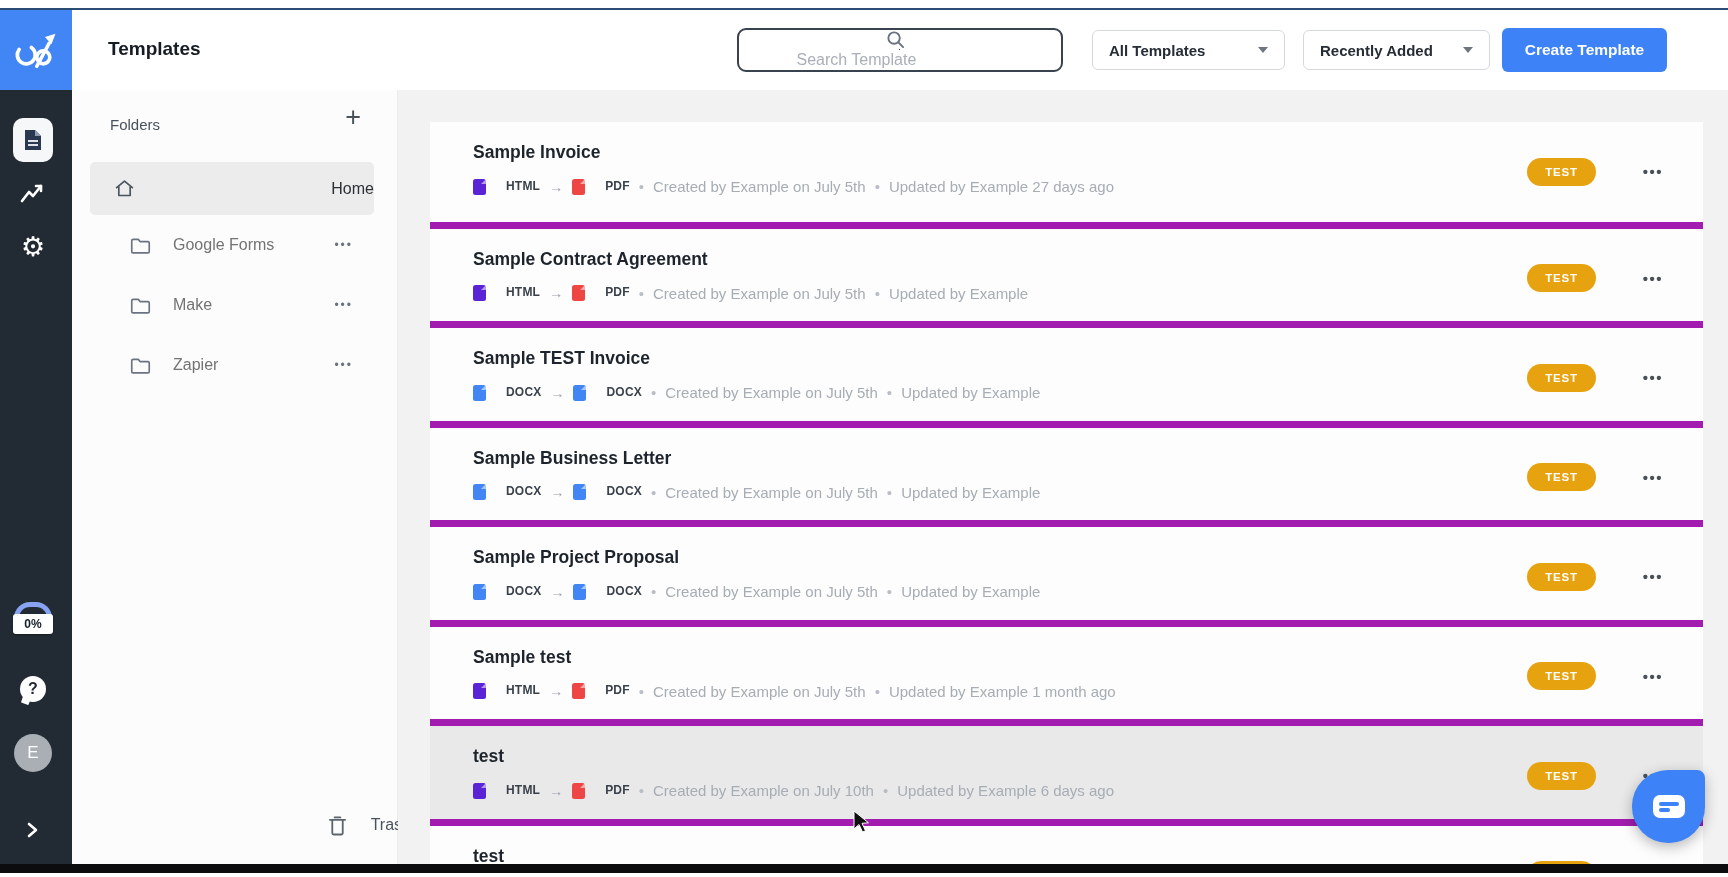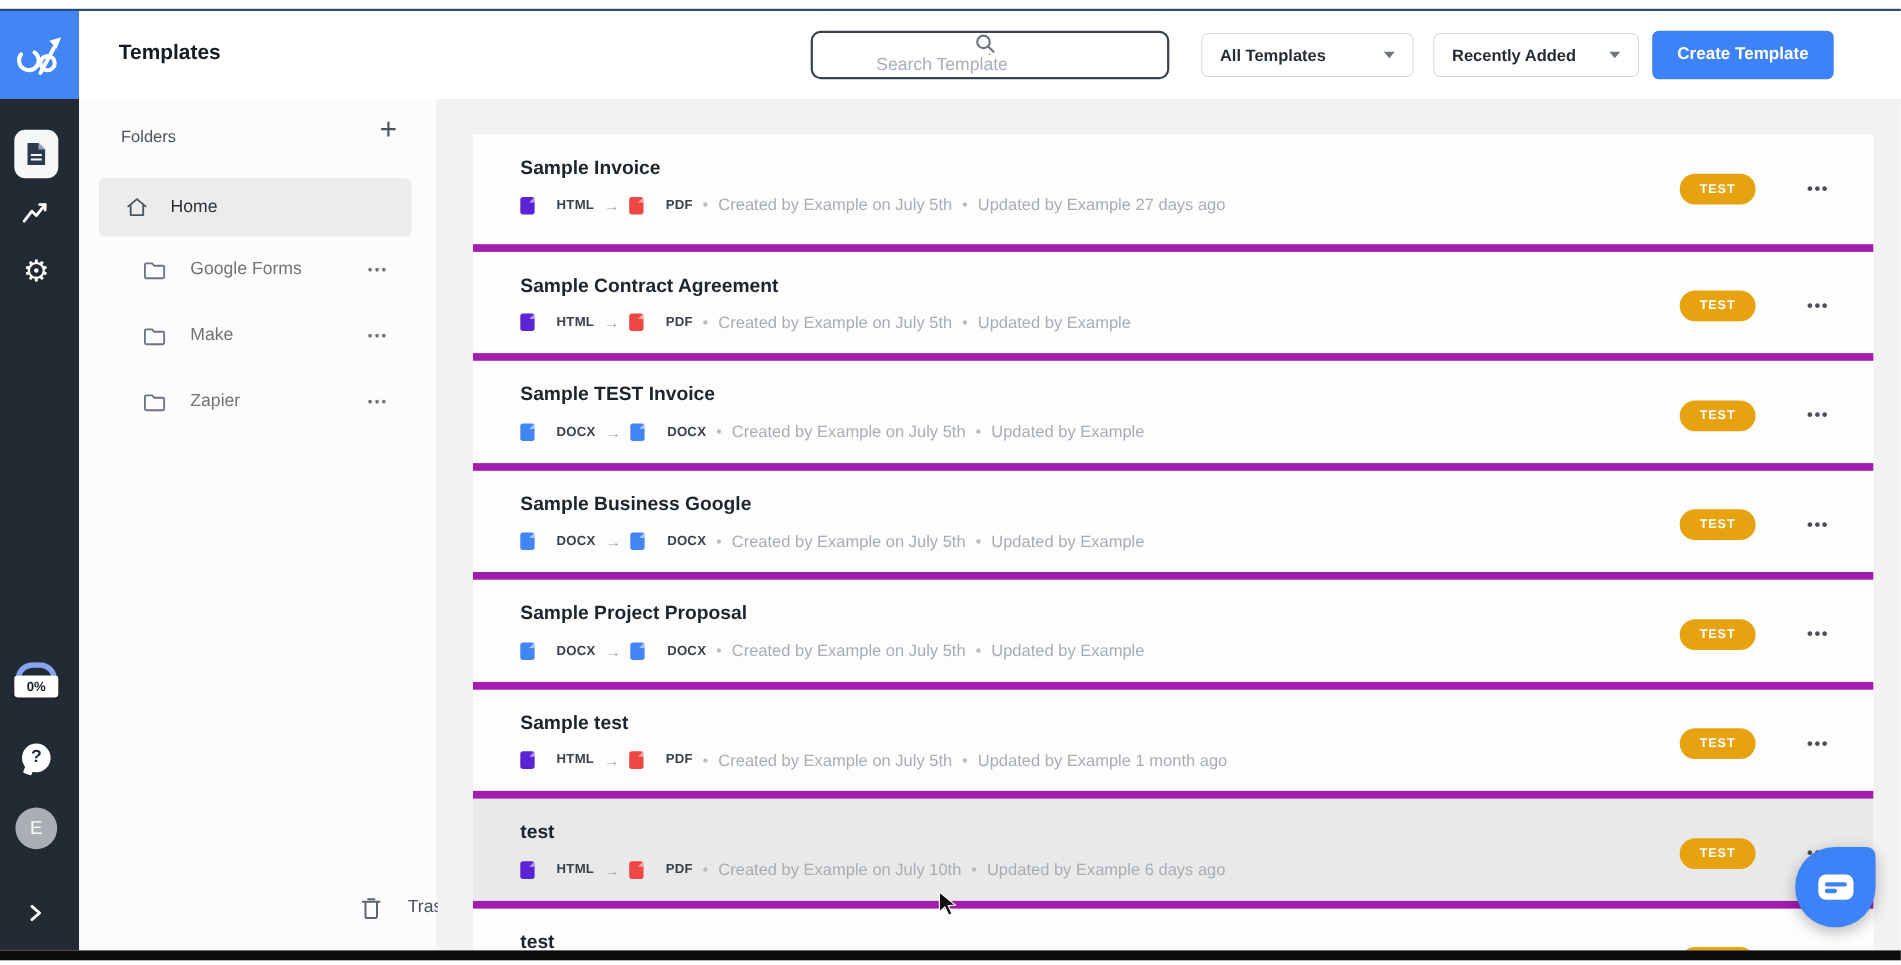--- a/index.html
+++ b/index.html
@@ -43,21 +43,21 @@
   .help::after{content:"";position:absolute;left:2px;bottom:-2px;width:8px;height:8px;background:#fff;transform:rotate(20deg);border-radius:1px;}
   .avatar{position:absolute;left:14px;top:644px;width:38px;height:38px;border-radius:50%;background:#a9afb5;cursor:pointer;
     display:flex;align-items:center;justify-content:center;color:#fff;font-size:17px;}
   .expand{position:absolute;left:22px;top:728px;cursor:pointer;}
 
   
   .folders{position:absolute;left:72px;top:80px;width:326px;height:774px;background:#fcfcfd;border-right:1px solid #ececee;box-sizing:border-box;}
   .folders-title{position:absolute;left:38px;top:26px;font-size:15px;color:#49525c;}
   .add-folder{position:absolute;right:36px;top:14px;font-size:27px;font-weight:normal;color:#4a5259;cursor:pointer;line-height:1;}
   .home-row{position:absolute;left:18px;top:72px;width:284px;height:53px;background:#ececec;border-radius:5px;
-    display:flex;align-items:center;padding-left:24px;box-sizing:border-box;cursor:pointer;}
+    display:flex;align-items:center;padding-left:24px;box-sizing:border-box;cursor:pointer;justify-content:space-between;}
   .home-row .nav-label{margin-left:20px;font-size:16px;color:#2a3138;}
   .folder-list{position:absolute;left:0;top:125px;width:100%;}
   .folder-row{position:relative;height:60px;display:flex;align-items:center;padding-left:58px;box-sizing:border-box;cursor:pointer;}
   .folder-row .nav-label{margin-left:22px;font-size:16px;color:#737373;}
   .folder-dots{position:absolute;right:44px;top:50%;transform:translateY(-50%);font-size:12px;letter-spacing:2px;color:#6a727a;cursor:pointer;}
   .trash-row{position:absolute;left:14px;bottom:16px;width:100%;height:46px;display:flex;align-items:center;padding-left:42px;box-sizing:border-box;cursor:pointer;justify-content:flex-end;}
   .trash-row .nav-label{margin-left:24px;font-size:16px;color:#4a525b;}
 
   
   .main{position:absolute;left:398px;top:80px;width:1330px;height:774px;background:#f2f2f3;overflow:hidden;}
@@ -277,21 +277,21 @@
       <span class="meta-bullet b2">•</span>
       <span class="meta-text updated-text">Updated by Example</span>
     </div>
     <div class="row-right">
       <span class="test-badge">TEST</span>
       <span class="row-dots">•••</span>
     </div>
   </div>
 
   <div class="row">
-    <div class="row-title">Sample Business Google</div>
+    <div class="row-title">Sample Business Letter</div>
     <div class="row-meta">
       <span class="file-chip file-from">
         <span class="file-icon" style="background: rgb(66, 133, 244);"></span>
         <span class="file-label">DOCX</span>
       </span>
       <span class="meta-arrow">→</span>
       <span class="file-chip file-to">
         <span class="file-icon" style="background: rgb(66, 133, 244);"></span>
         <span class="file-label">DOCX</span>
       </span>

